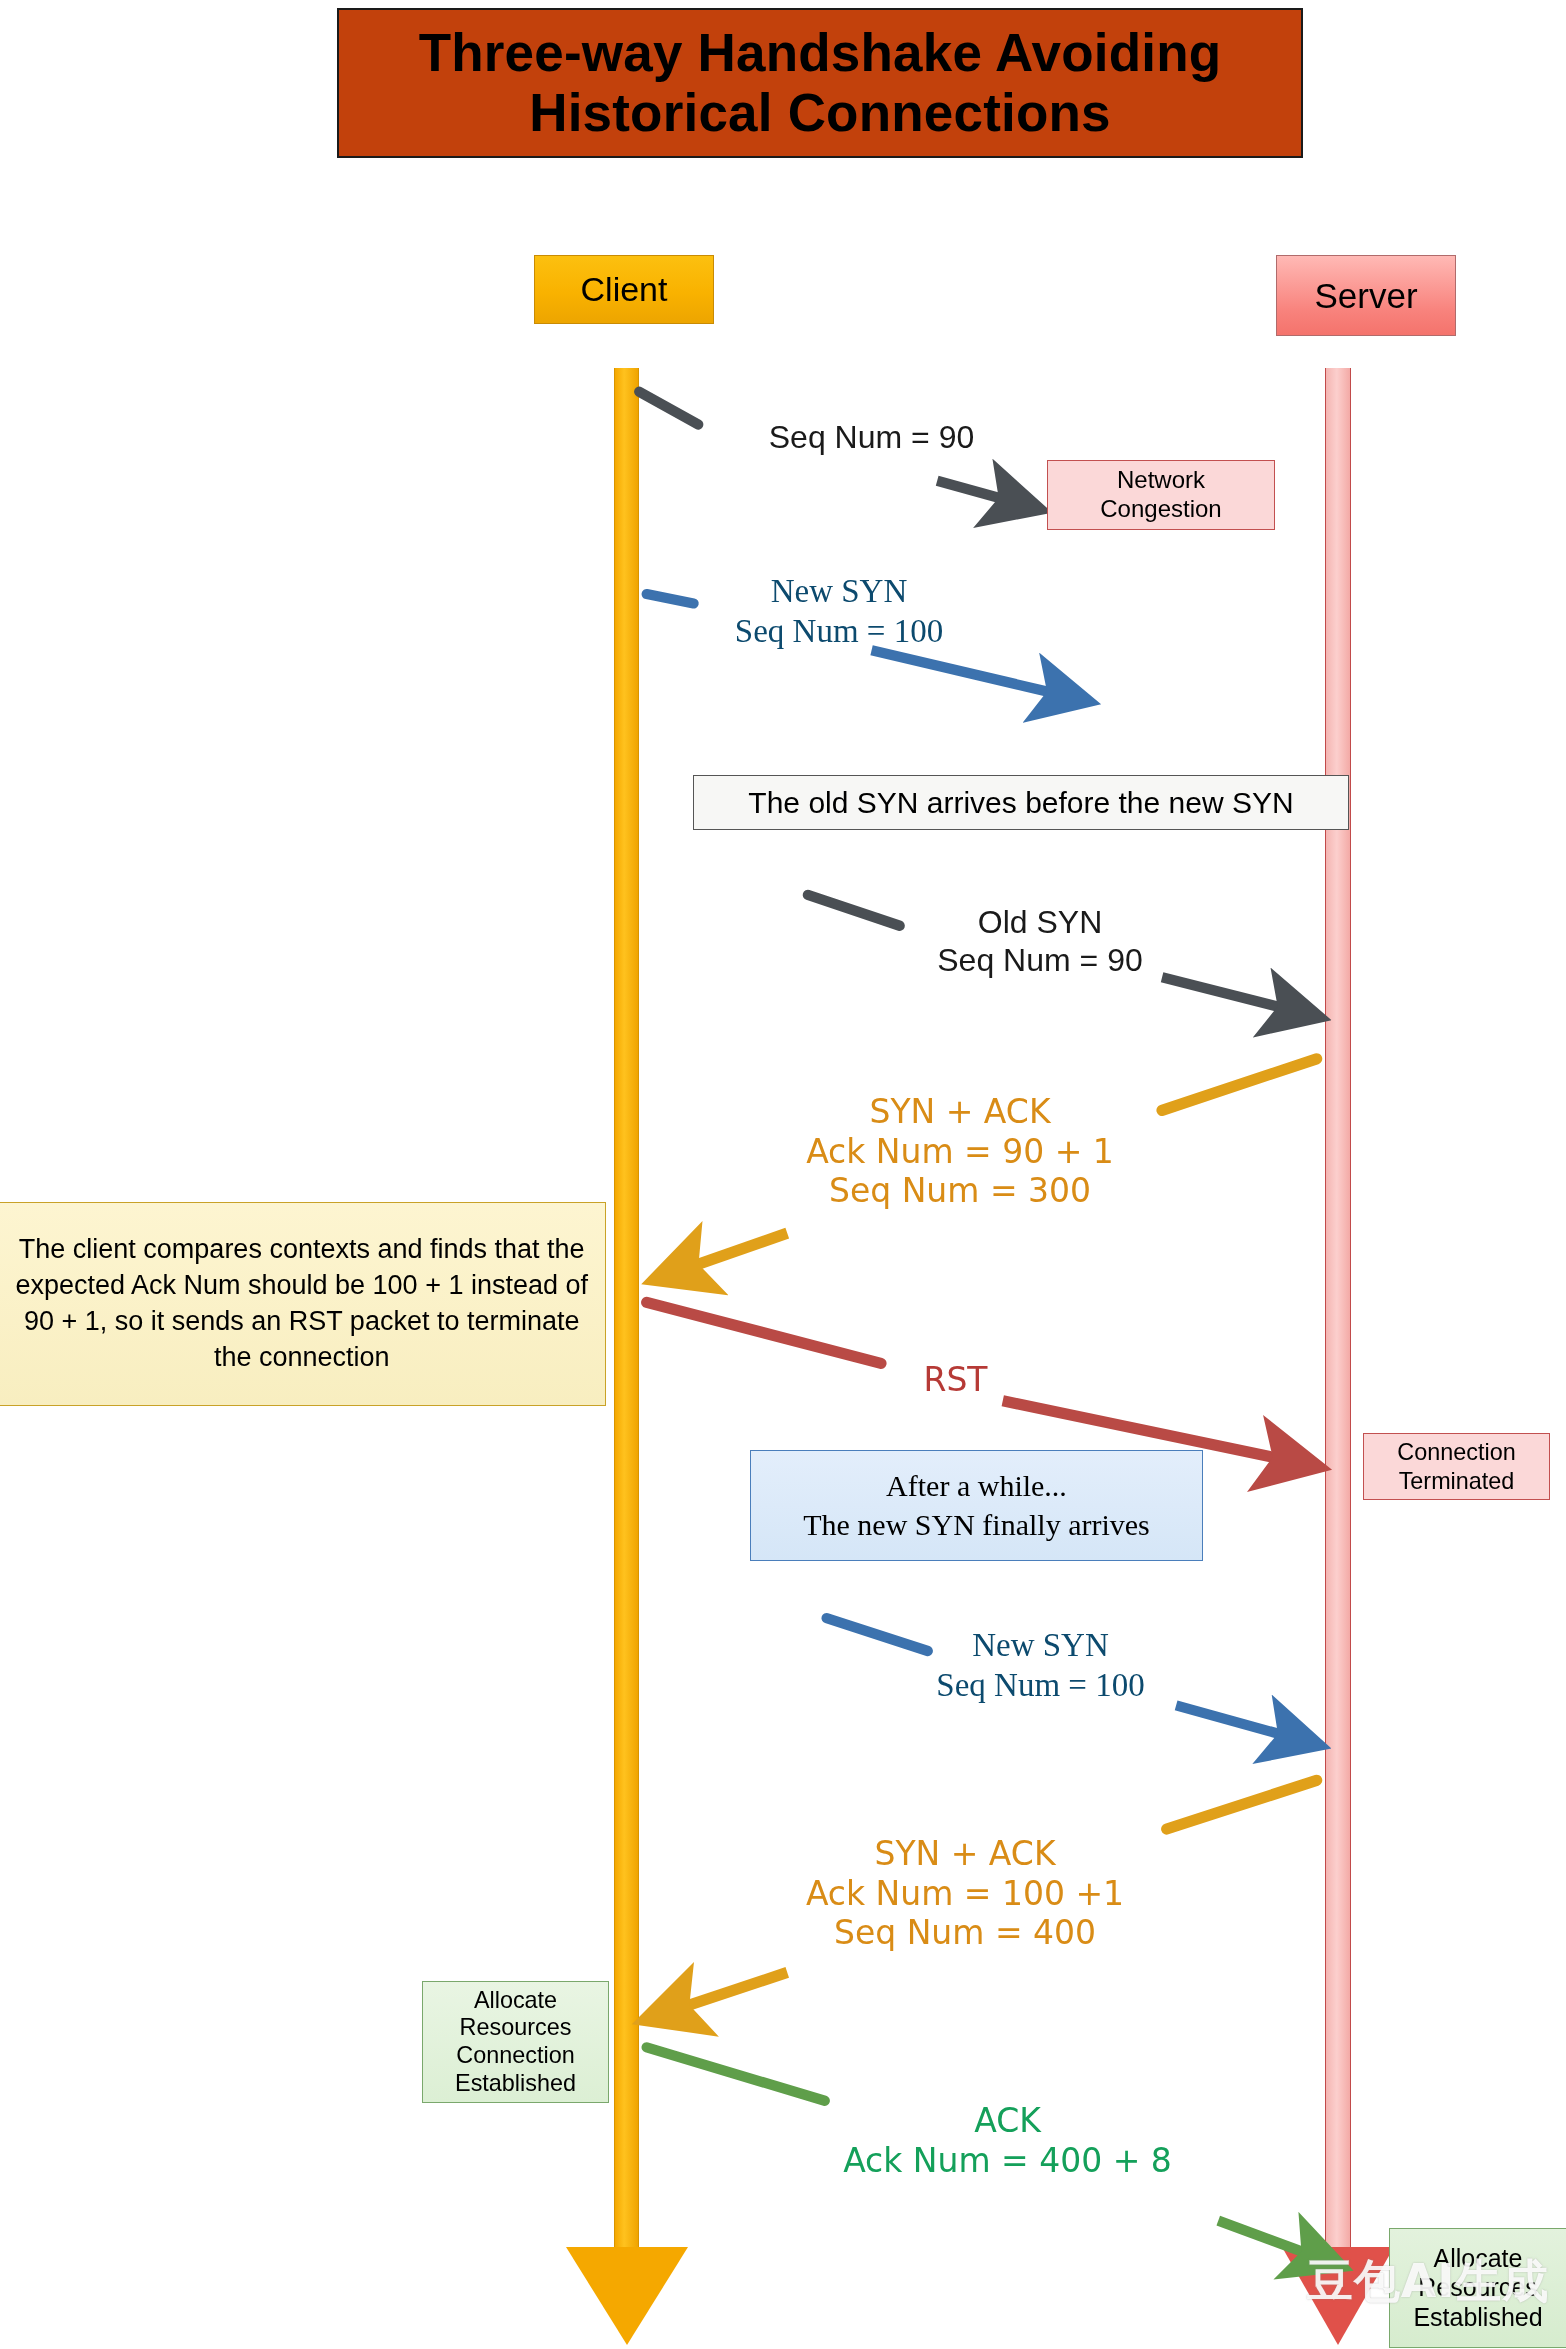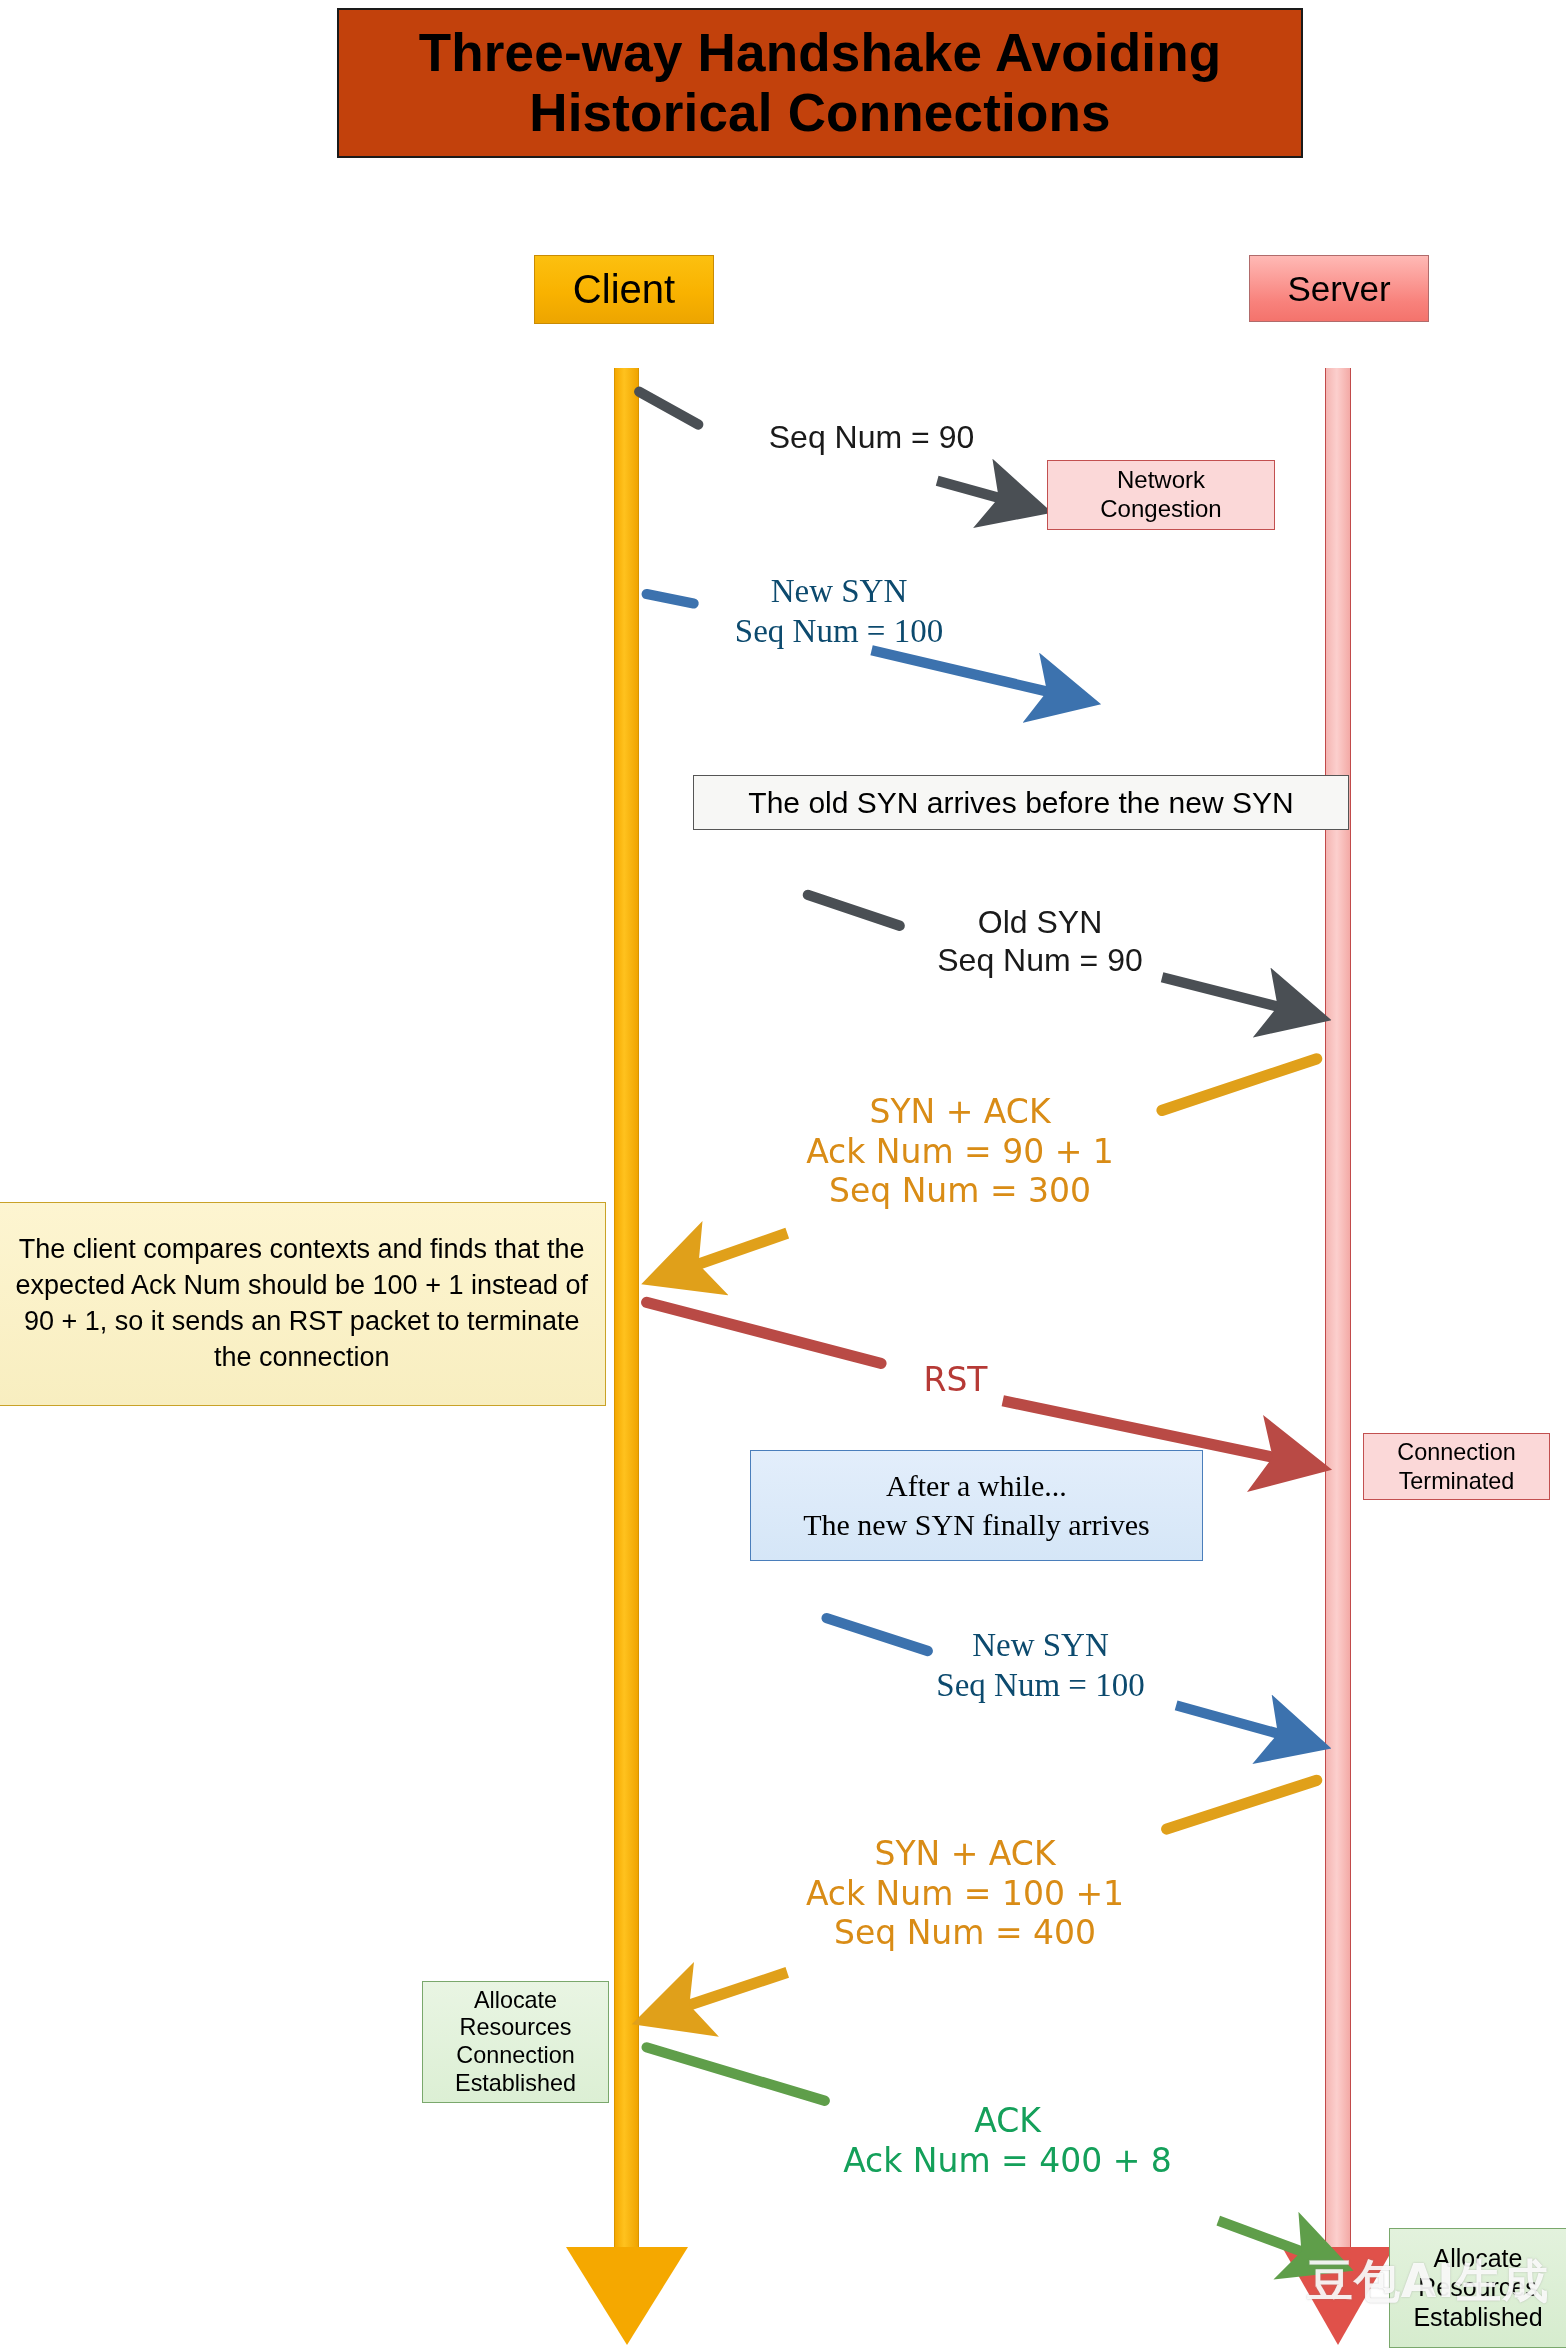--- a/index.html
+++ b/index.html
@@ -23,24 +23,24 @@
     font-size:53px;font-weight:bold;color:#000;
     line-height:1.12;letter-spacing:0.2px;
   }
 
   
   .actor-client{
     left:534px;top:255px;width:180px;height:69px;
     background:linear-gradient(180deg,#fcc00f 0%,#f9b200 55%,#eda500 100%);
     border:1.9px solid #c98b04;
     display:flex;align-items:center;justify-content:center;
-    font-size:40px;color:#000;
+    font-size:34px;color:#000;
   }
   .actor-server{
-    left:1249px;top:255px;width:180px;height:67px;
+    left:1276px;top:255px;width:180px;height:81px;
     background:linear-gradient(180deg,#ffb9b5 0%,#f8827c 70%,#f4736c 100%);
     border:1.9px solid #b06b6b;
     display:flex;align-items:center;justify-content:center;
     font-size:35px;color:#000;
   }
 
   
   .lifeline-client{
     left:614px;top:368px;width:25px;height:1883px;
     background:linear-gradient(90deg,#f5a800 0%,#ffc21e 40%,#f0a400 100%);

